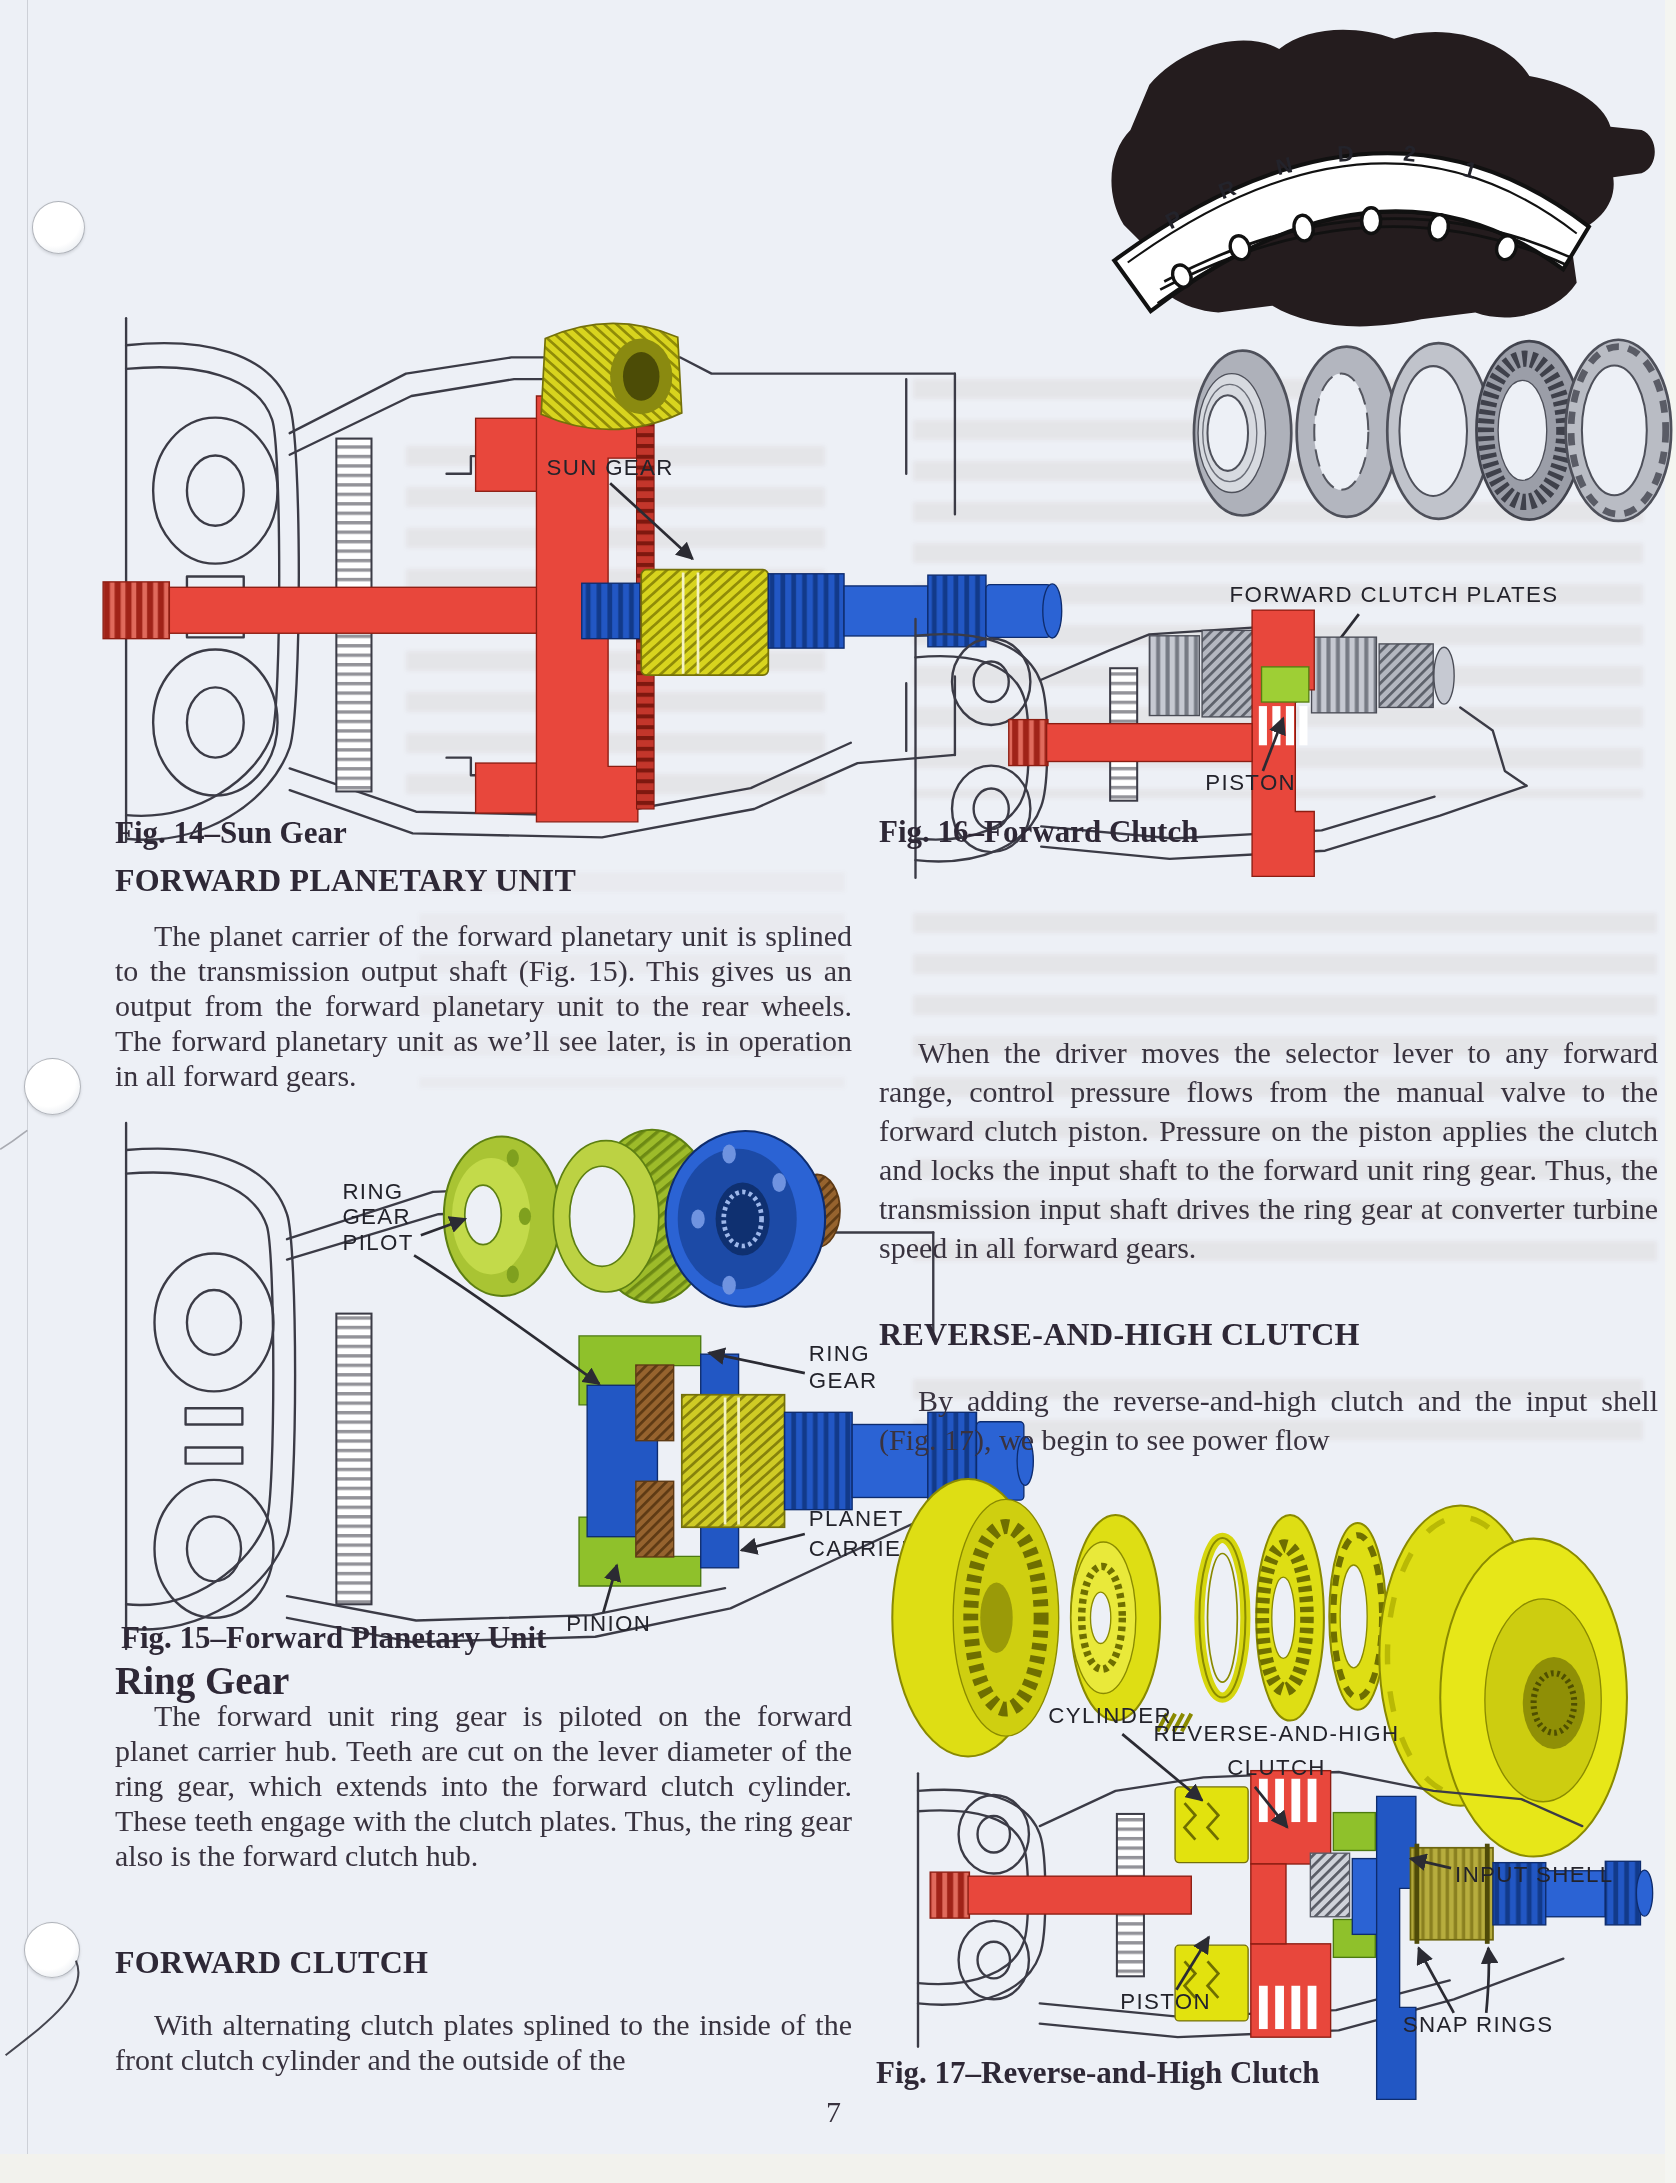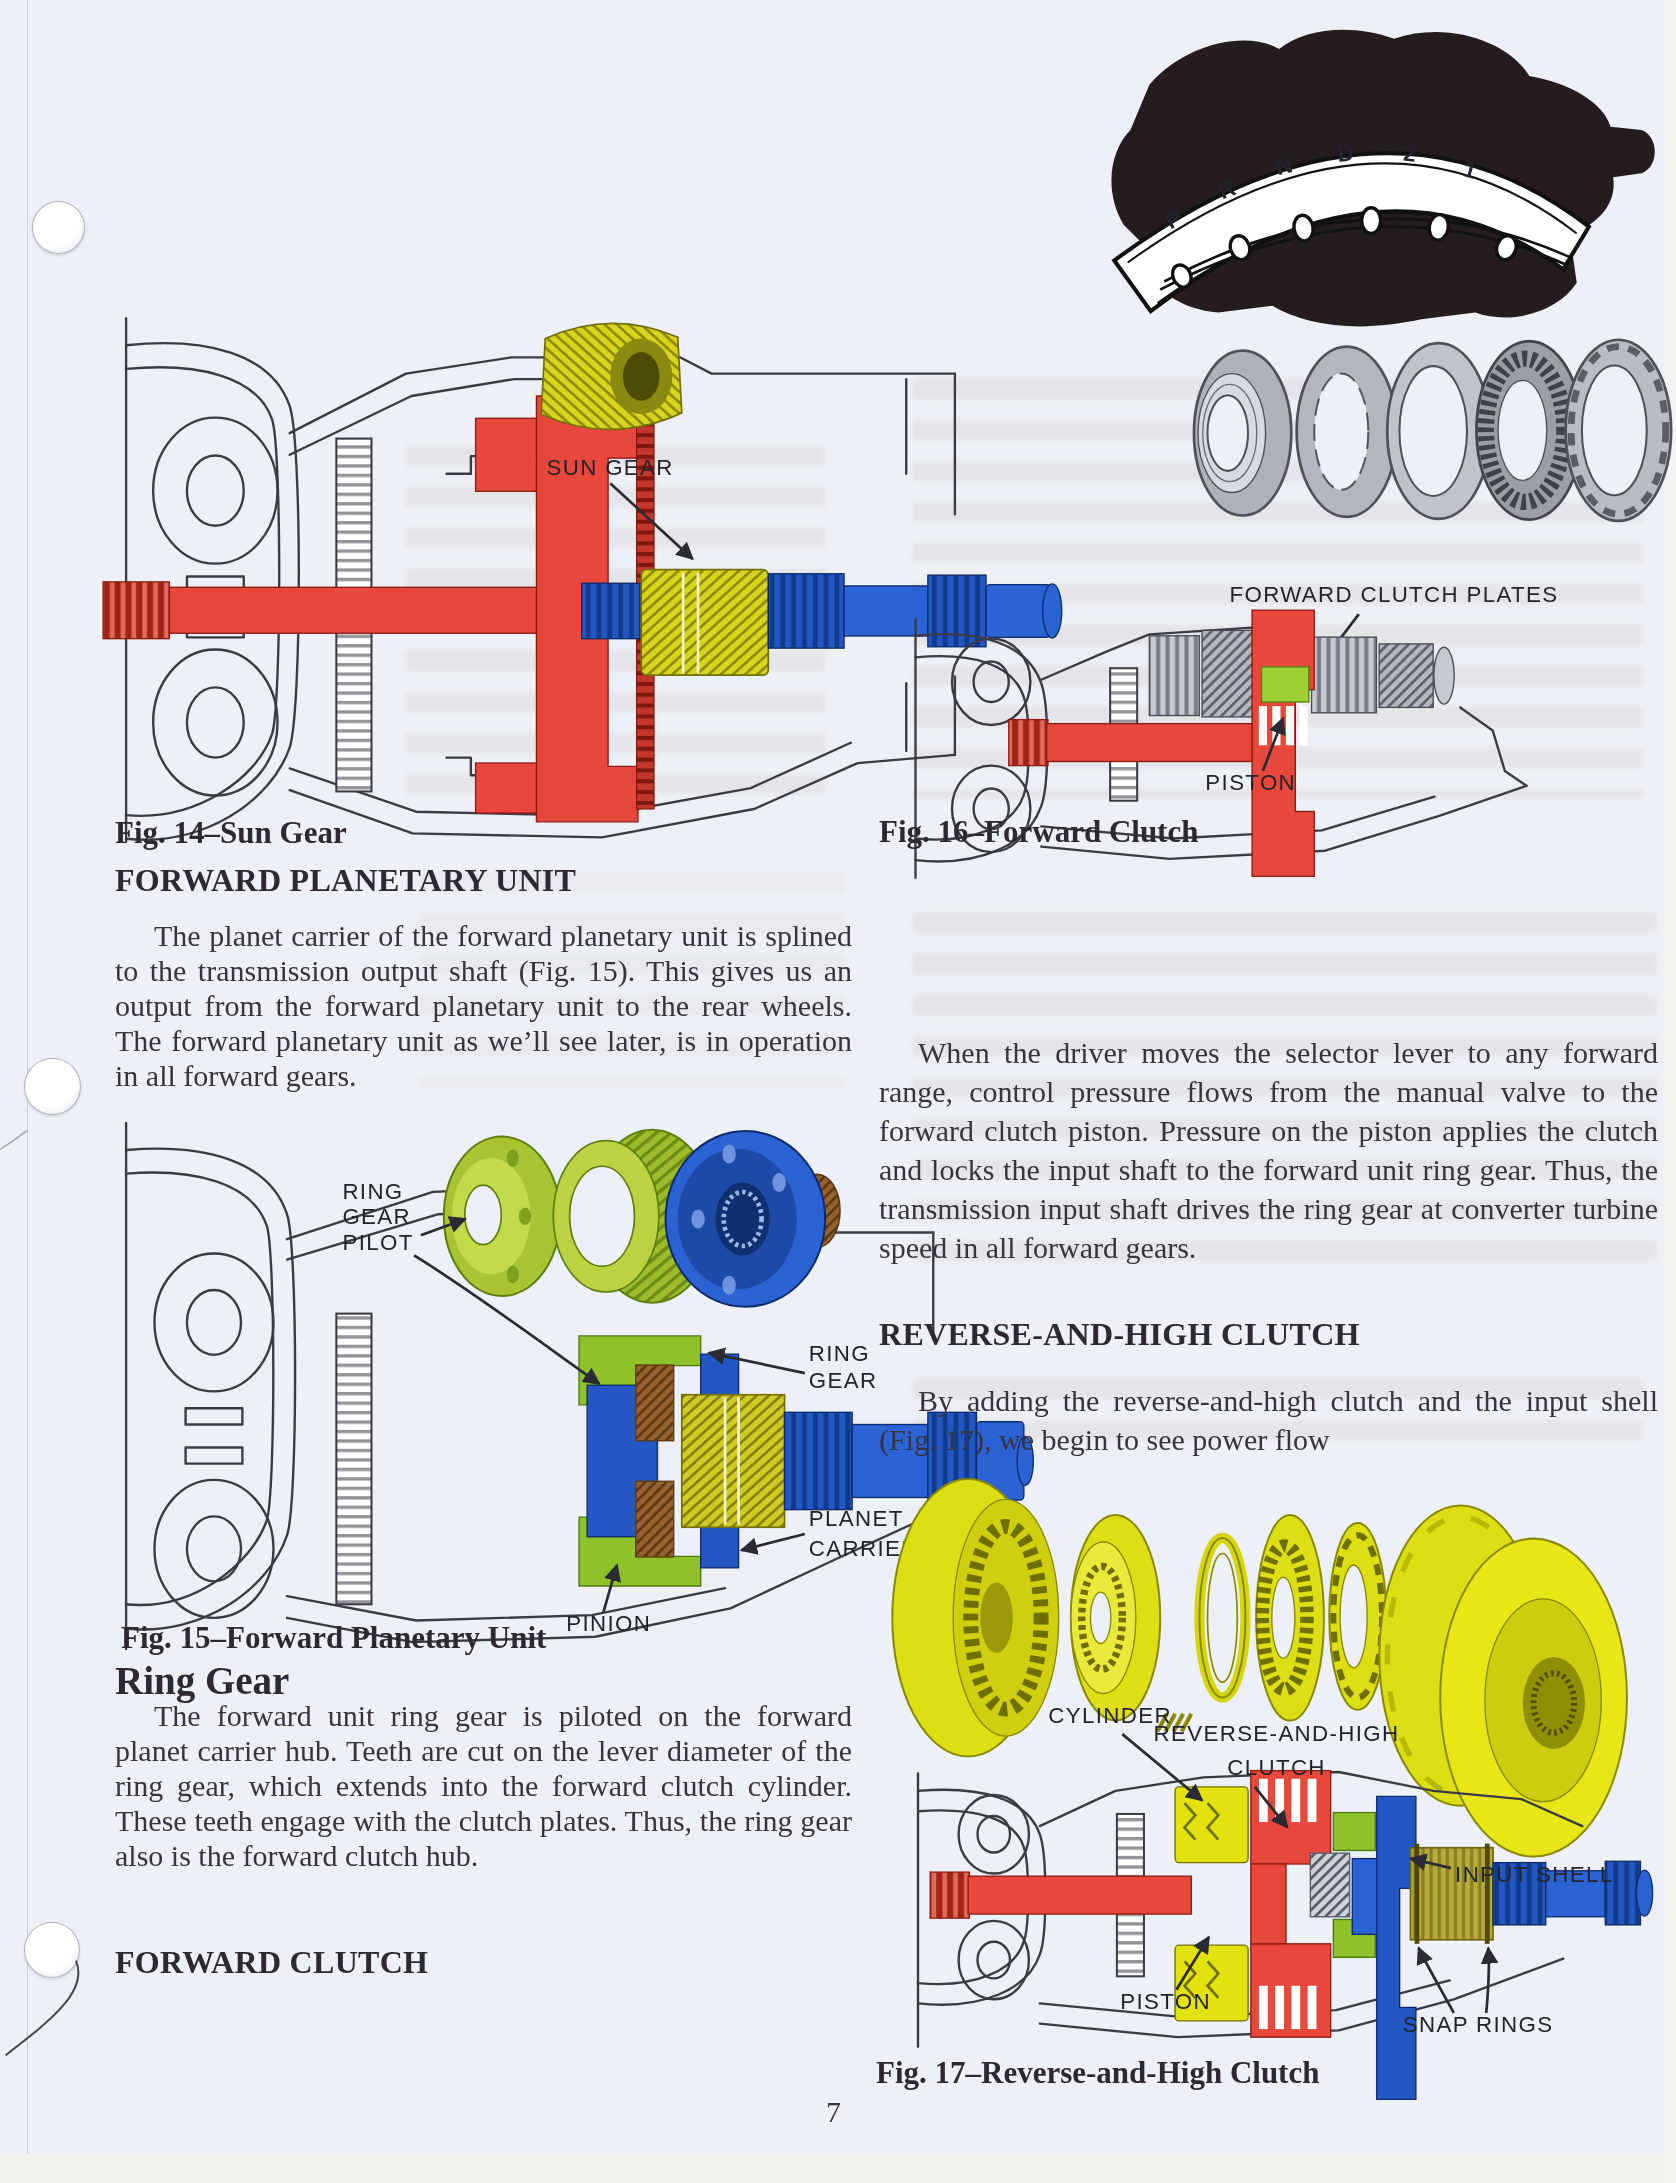--- a/index.html
+++ b/index.html
@@ -283,20 +283,21 @@
       <line class="arrow" x1="1190" y1="2268" x2="1096" y2="2292" marker-end="url(#ah15)"></line>
       <text x="900" y="2412" text-anchor="middle">PINION</text>
       <line class="arrow" x1="892" y1="2384" x2="912" y2="2314" marker-end="url(#ah15)"></line>
     </g>
   </svg>
 
   <div class="abs caption" style="left:121px;top:1620px;text-align:center;">Fig. 15–Forward Planetary Unit</div>
   <div class="abs sub" style="left:115px;top:1658px;">Ring Gear</div>
   <div class="abs body indent" style="left:115px;top:1698px;width:737px;">The forward unit ring gear is piloted on the forward planet carrier hub. Teeth are cut on the lever diameter of the ring gear, which extends into the forward clutch cylinder. These teeth engage with the clutch plates. Thus, the ring gear also is the forward clutch hub.</div>
   <div class="abs h1" style="left:115px;top:1946px;">FORWARD CLUTCH</div>
+  <div class="abs body indent" style="left:115px;top:2007px;width:737px;">With alternating clutch plates splined to the inside of the front clutch cylinder and the outside of the</div>
 
   <svg style="left:879px;top:318px;" width="784" height="568" viewBox="1300 470 1160 840">
     <defs>
       <pattern id="vgr16" width="14" height="12" patternUnits="userSpaceOnUse">
           <rect width="14" height="12" fill="#c6c9d2"></rect>
           <rect x="2" width="6" height="12" fill="#767a84"></rect>
         </pattern>
       <pattern id="dgr16" width="11" height="11" patternUnits="userSpaceOnUse" patternTransform="rotate(45)">
           <rect width="11" height="11" fill="#b4b7c0"></rect>
           <rect width="4" height="11" fill="#5d616b"></rect>

